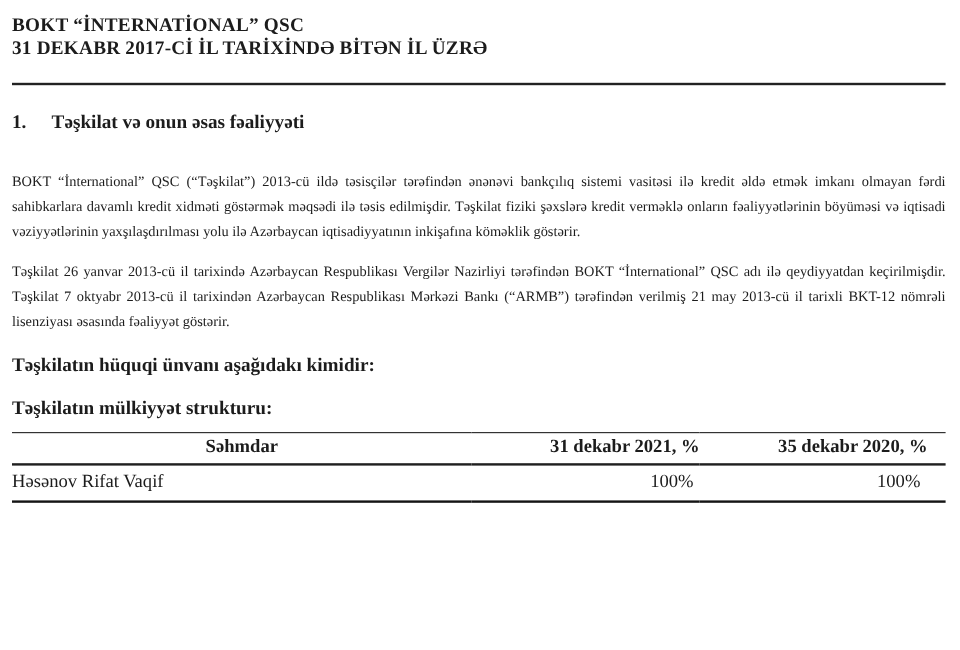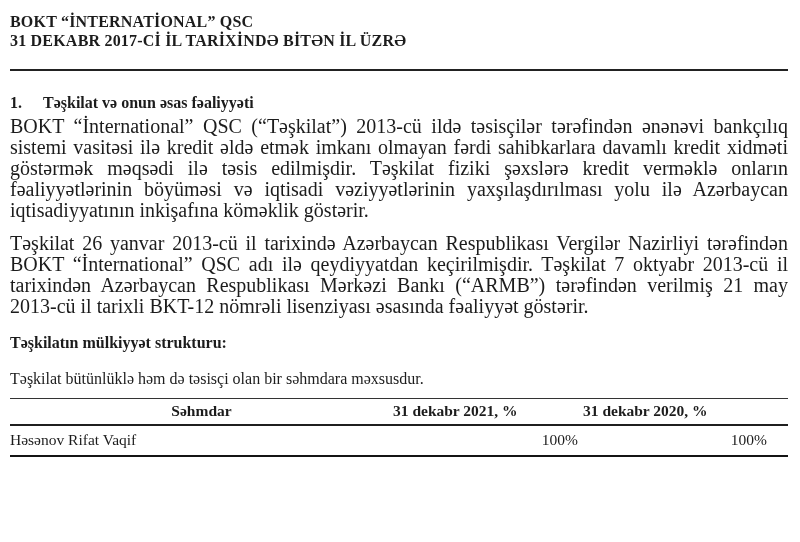--- a/index.html
+++ b/index.html
@@ -33,22 +33,22 @@
     font-weight: bold;
     font-size: 16px;
     line-height: 19px;
   }
   .section-heading .num {
     width: 33px;
     flex: 0 0 33px;
   }
   
   .para {
-    margin: 4px 0 0 0;
-    font-size: 20px;
+    margin: 29px 0 0 0;
+    font-size: 12px;
     line-height: 21px;
     text-align: justify;
     font-family: Liberation Serif, serif;
   }
   .para + .para {
     margin-top: 12px;
   }
   .subhead {
     margin-top: 16px;
     font-weight: bold;
@@ -68,21 +68,21 @@
     font-size: 15.5px;
   }
   table.shareholders th {
     font-weight: bold;
     text-align: center;
     border-top: 1.5px solid #333333;
     border-bottom: 2px solid #1f1f1f;
     padding: 3px 0 4px 0;
   }
   table.shareholders th.num-col {
-    text-align: left;
+    text-align: right;
     width: 190px;
     font-family: Liberation Serif, serif;
   }
   table.shareholders th.num-col.last {
     padding-right: 15px;
   }
   table.shareholders td {
     padding: 5px 0 6px 0;
     border-bottom: 2.5px solid #141414;
   }
@@ -106,32 +106,32 @@
 
   <div class="section-heading">
     <span class="num">1.</span>
     <span>Təşkilat və onun əsas fəaliyyəti</span>
   </div>
 
   <p class="para">BOKT “İnternational” QSC (“Təşkilat”) 2013-cü ildə təsisçilər tərəfindən ənənəvi bankçılıq sistemi vasitəsi ilə kredit əldə etmək imkanı olmayan fərdi sahibkarlara davamlı kredit xidməti göstərmək məqsədi ilə təsis edilmişdir. Təşkilat fiziki şəxslərə kredit verməklə onların fəaliyyətlərinin böyüməsi və iqtisadi vəziyyətlərinin yaxşılaşdırılması yolu ilə Azərbaycan iqtisadiyyatının inkişafına köməklik göstərir.</p>
 
   <p class="para">Təşkilat 26 yanvar 2013-cü il tarixində Azərbaycan Respublikası Vergilər Nazirliyi tərəfindən BOKT “İnternational” QSC adı ilə qeydiyyatdan keçirilmişdir. Təşkilat 7 oktyabr 2013-cü il tarixindən Azərbaycan Respublikası Mərkəzi Bankı (“ARMB”) tərəfindən verilmiş 21 may 2013-cü il tarixli BKT-12 nömrəli lisenziyası əsasında fəaliyyət göstərir.</p>
 
+  <div class="subhead">Təşkilatın hüquqi ünvanı aşağıdakı kimidir:</div>
 
 
   <div class="subhead">Təşkilatın mülkiyyət strukturu:</div>
 
-  <div class="plain-line">Təşkilat bütünlüklə həm də təsisçi olan bir səhmdara məxsusdur.</div>
 
   <table class="shareholders">
     <thead>
       <tr>
         <th>Səhmdar</th>
         <th class="num-col">31 dekabr 2021, %</th>
-        <th class="num-col last">31 dekabr 2020, %</th>
+        <th class="num-col last">35 dekabr 2020, %</th>
       </tr>
     </thead>
     <tbody>
       <tr>
         <td>Həsənov Rifat Vaqif</td>
         <td class="num-col">100%</td>
         <td class="num-col last">100%</td>
       </tr>
     </tbody>
   </table>

